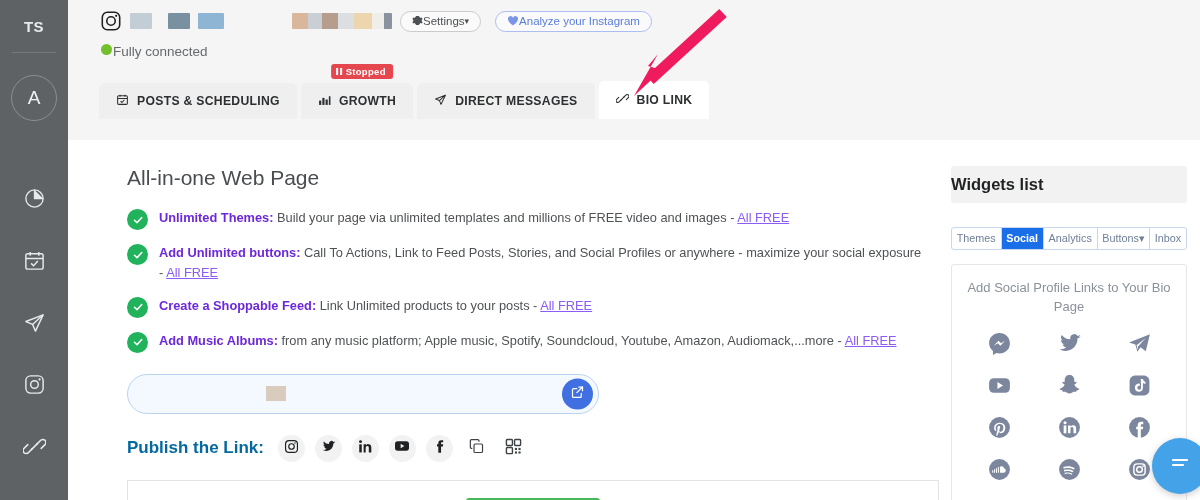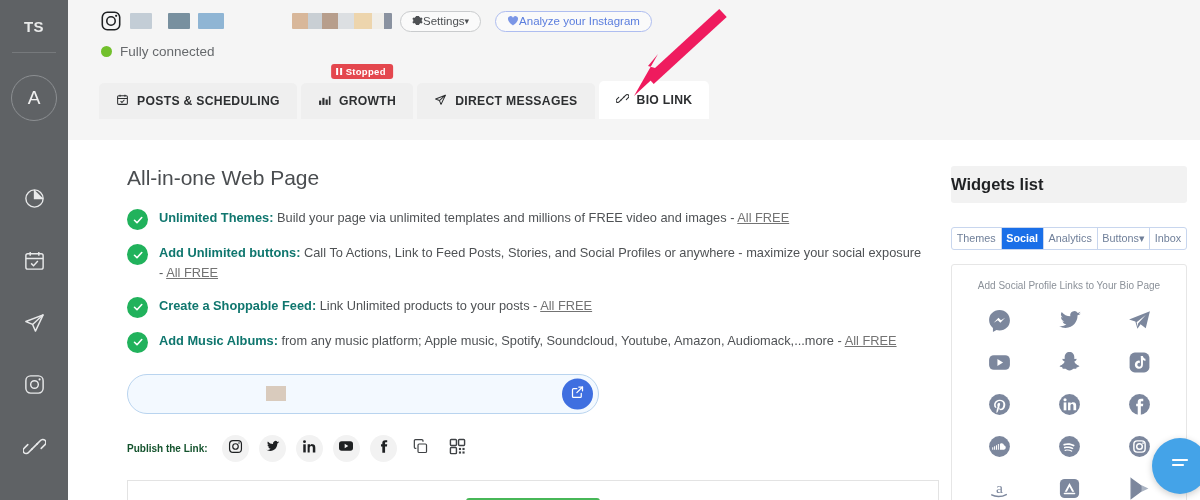--- a/index.html
+++ b/index.html
@@ -44,21 +44,21 @@
   .ig-mark { width: 22px; height: 22px; }
   .redact { height: 16px; border-radius: 1px; }
   .settings-btn, .analyze-btn {
     display: inline-flex; align-items: center; 
     border-radius: 14px; padding: 3px 11px;
     font-size: 11.5px; background: #fafafa; cursor: pointer;
   }
   .settings-btn { border: 1px solid #c9cbcd; color: #4e5154; }
   .analyze-btn { border: 1px solid #aebdf0; color: #5b7ede; }
 
-  .status-row { display: flex; align-items: center; gap: 8px; padding: 12px 0 0 33px; }
+  .status-row { display: flex; align-items: flex-start; gap: 1px; padding: 12px 0 0 33px; }
   .dot { width: 11px; height: 11px; border-radius: 50%; background: #72c02c; }
   .status-text { font-size: 13.5px; color: #66696c; }
 
   
   .tabbar { position: relative; margin: 22px 0 0 31px; display: flex; align-items: flex-end; gap: 4px; height: 38px; }
   .tab {
     display: flex; align-items: center; gap: 8px;
     height: 36px; padding: 0 17px;
     background: #efefef; border-radius: 5px 5px 0 0;
     font-size: 12.2px; font-weight: bold; color: #2d2f31;
@@ -83,38 +83,38 @@
   .page-title { font-size: 21px; color: #4a4d50; font-weight: normal; }
 
   .features { margin-top: 18px; max-width: 800px; }
   .feature { display: flex; gap: 11px; margin-bottom: 13px; }
   .check {
     flex: 0 0 auto; width: 21px; height: 21px; border-radius: 50%;
     background: #21b25c; display: flex; align-items: center; justify-content: center;
     margin-top: 1px;
   }
   .ftext { font-size: 12.8px; color: #4f5255; line-height: 1.55; }
-  .ftext b { color: #0f766e; }
-  .free { color: #737373; }
+  .ftext b { color: #6d28d9; }
+  .free { color: #8b5cf6; }
 
   
   .urlbar {
     margin-top: 21px; width: 472px; height: 40px;
     border: 1px solid #b9d4ef; border-radius: 21px; background: #f3f9ff;
     display: flex; align-items: center; padding: 0 5px 0 18px; position: relative;
   }
   .url-redact { width: 20px; height: 15px; background: #d9cbbd; margin-left: 120px; }
   .url-go {
     position: absolute; right: 5px; top: 50%; transform: translateY(-50%);
     width: 31px; height: 31px; border-radius: 50%; background: #3f6fe0;
     display: flex; align-items: center; justify-content: center; cursor: pointer;
   }
 
   .publish-row { margin-top: 21px; display: flex; align-items: center; gap: 10px; }
-  .publish-label { font-size: 10px; font-weight: bold; color: #14532d; margin-right: 4px; }
+  .publish-label { font-size: 17px; font-weight: bold; color: #0369a1; margin-right: 4px; }
   .pico {
     width: 27px; height: 27px; border-radius: 50%; background: #f2f2f2;
     display: flex; align-items: center; justify-content: center; cursor: pointer;
   }
   .pico.plain { background: transparent; }
 
   .appearance-card {
     margin-top: 18px; width: 812px; height: 60px;
     border: 1px solid #e3e3e3; border-top: 1px solid #e3e3e3;
     background: #fff; display: flex; align-items: flex-start; justify-content: center;
@@ -136,21 +136,21 @@
   .wtab {
     flex: 1 1 auto; text-align: center; font-size: 10.8px; color: #6f7f99;
     padding: 4px 2px; border-right: 1px solid #c8d6ee; white-space: nowrap; cursor: pointer;
   }
   .wtab:last-child { border-right: none; }
   .wtab.active { background: #1a6fe8; color: #fff; font-weight: bold; }
   .wcard {
     margin-top: 14px; background: #fff; border: 1px solid #e6e6e6; border-radius: 3px;
     padding: 14px 12px 10px; text-align: center;
   }
-  .wcard-title { font-size: 10px; color: #8b9199; line-height: 1.45; }
+  .wcard-title { font-size: 13px; color: #8b9199; line-height: 1.45; }
   .sgrid {
     margin-top: 14px; display: grid; grid-template-columns: repeat(3, 1fr);
     row-gap: 12px; justify-items: center; align-items: center;
   }
   .sico { width: 30px; height: 30px; display: flex; align-items: center; justify-content: center; cursor: pointer; }
 
   
   .arrow { position: absolute; left: 560px; top: 8px; pointer-events: none; }
   .chat-fab {
     position: absolute; right: -8px; bottom: 6px;

